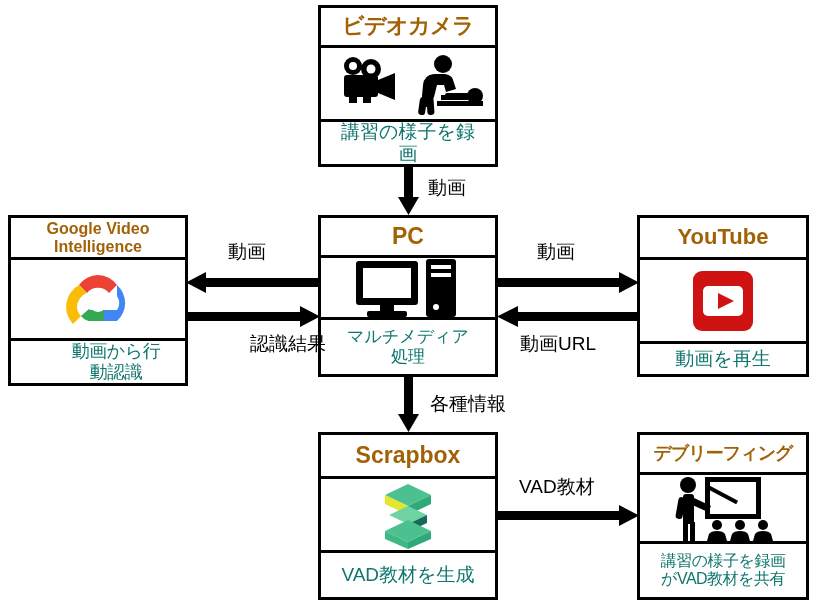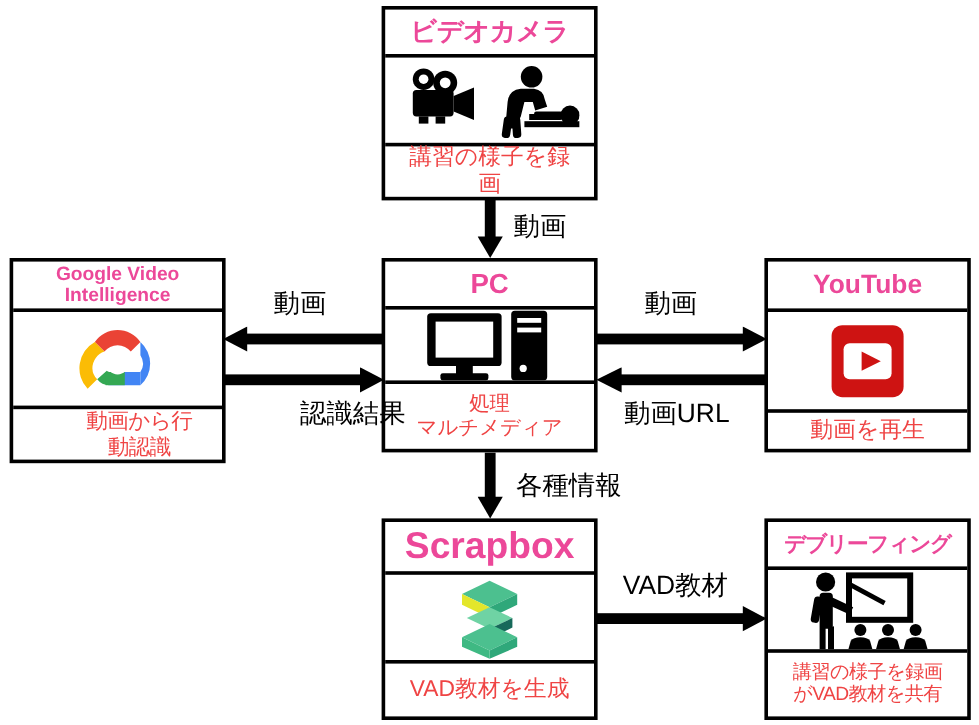--- a/index.html
+++ b/index.html
@@ -23,40 +23,40 @@
     border: 3px solid #000000;
     background: #ffffff;
     display: flex;
     flex-direction: column;
   }
   .node-title {
     box-sizing: border-box;
     border-bottom: 3px solid #000000;
     text-align: center;
     font-weight: bold;
-    color: #ec4899;
+    color: #a16207;
     display: flex;
     align-items: center;
     justify-content: center;
     line-height: 1.12;
     padding: 2px 2px;
   }
   .node-icon {
     box-sizing: border-box;
     border-bottom: 3px solid #000000;
     flex: 1 1 auto;
     display: flex;
     align-items: center;
     justify-content: center;
     overflow: hidden;
   }
   .node-desc {
     box-sizing: border-box;
     text-align: center;
-    color: #ef4444;
+    color: #0f766e;
     display: flex;
     align-items: center;
     justify-content: center;
     line-height: 1.18;
     padding: 2px 20px;
   }
 
   
   #node-camera    { left: 318px; top: 5px;   width: 180px; height: 162px; }
   #node-camera .node-title { height: 40px;  font-size: 22px; letter-spacing: -0.5px;}
@@ -68,35 +68,35 @@
 
   #node-pc        { left: 318px; top: 215px; width: 180px; height: 162px; }
   #node-pc .node-title { height: 42px; font-size: 23px; }
   #node-pc .node-desc  { height: 56px; font-size: 17px; }
 
   #node-youtube   { left: 637px; top: 215px; width: 172px; height: 162px; }
   #node-youtube .node-title { height: 42px; font-size: 22px; }
   #node-youtube .node-desc  { height: 30px; font-size: 19px; }
 
   #node-scrapbox  { left: 318px; top: 432px; width: 180px; height: 168px; }
-  #node-scrapbox .node-title { height: 44px; font-size: 31px; }
+  #node-scrapbox .node-title { height: 44px; font-size: 23px; }
   #node-scrapbox .node-desc  { height: 44px; font-size: 19px; }
 
   #node-debrief   { left: 637px; top: 432px; width: 172px; height: 168px; }
   #node-debrief .node-title { height: 42px; font-size: 18px; letter-spacing: -1px;}
   #node-debrief .node-desc  { height: 56px; font-size: 16px; letter-spacing: -0.5px;}
 
   
   .arrow { position: absolute; }
   .arrow svg { display: block; }
 
   .arrow-label {
     position: absolute;
     color: #000000;
-    font-size: 22px;
+    font-size: 19px;
     white-space: nowrap;
     line-height: 1;
   }
 
   
   .icon-wrap { width: 100%; height: 100%; display: flex; align-items: center; justify-content: center; }
 </style>
 </head>
 <body>
 
@@ -180,22 +180,22 @@
             <rect x="72" y="2" width="30" height="58" rx="3"></rect>
             <rect x="77" y="8" width="20" height="4" fill="#ffffff"></rect>
             <rect x="77" y="16" width="20" height="4" fill="#ffffff"></rect>
             <circle cx="82" cy="50" r="3" fill="#ffffff"></circle>
           </g>
         </svg>
       </span>
     </div>
     <div class="node-desc">
       <div>
+        <div>マルチメディア</div>
         <div>処理</div>
-        <div>マルチメディア</div>
       </div>
     </div>
   </div>
 
   <div class="node" id="node-youtube">
     <div class="node-title">YouTube</div>
     <div class="node-icon">
       <span class="icon-wrap">
         <svg width="64" height="64" viewBox="0 0 64 64" aria-hidden="true">
           <rect x="2" y="2" width="60" height="60" rx="9" fill="#CE1312"></rect>

